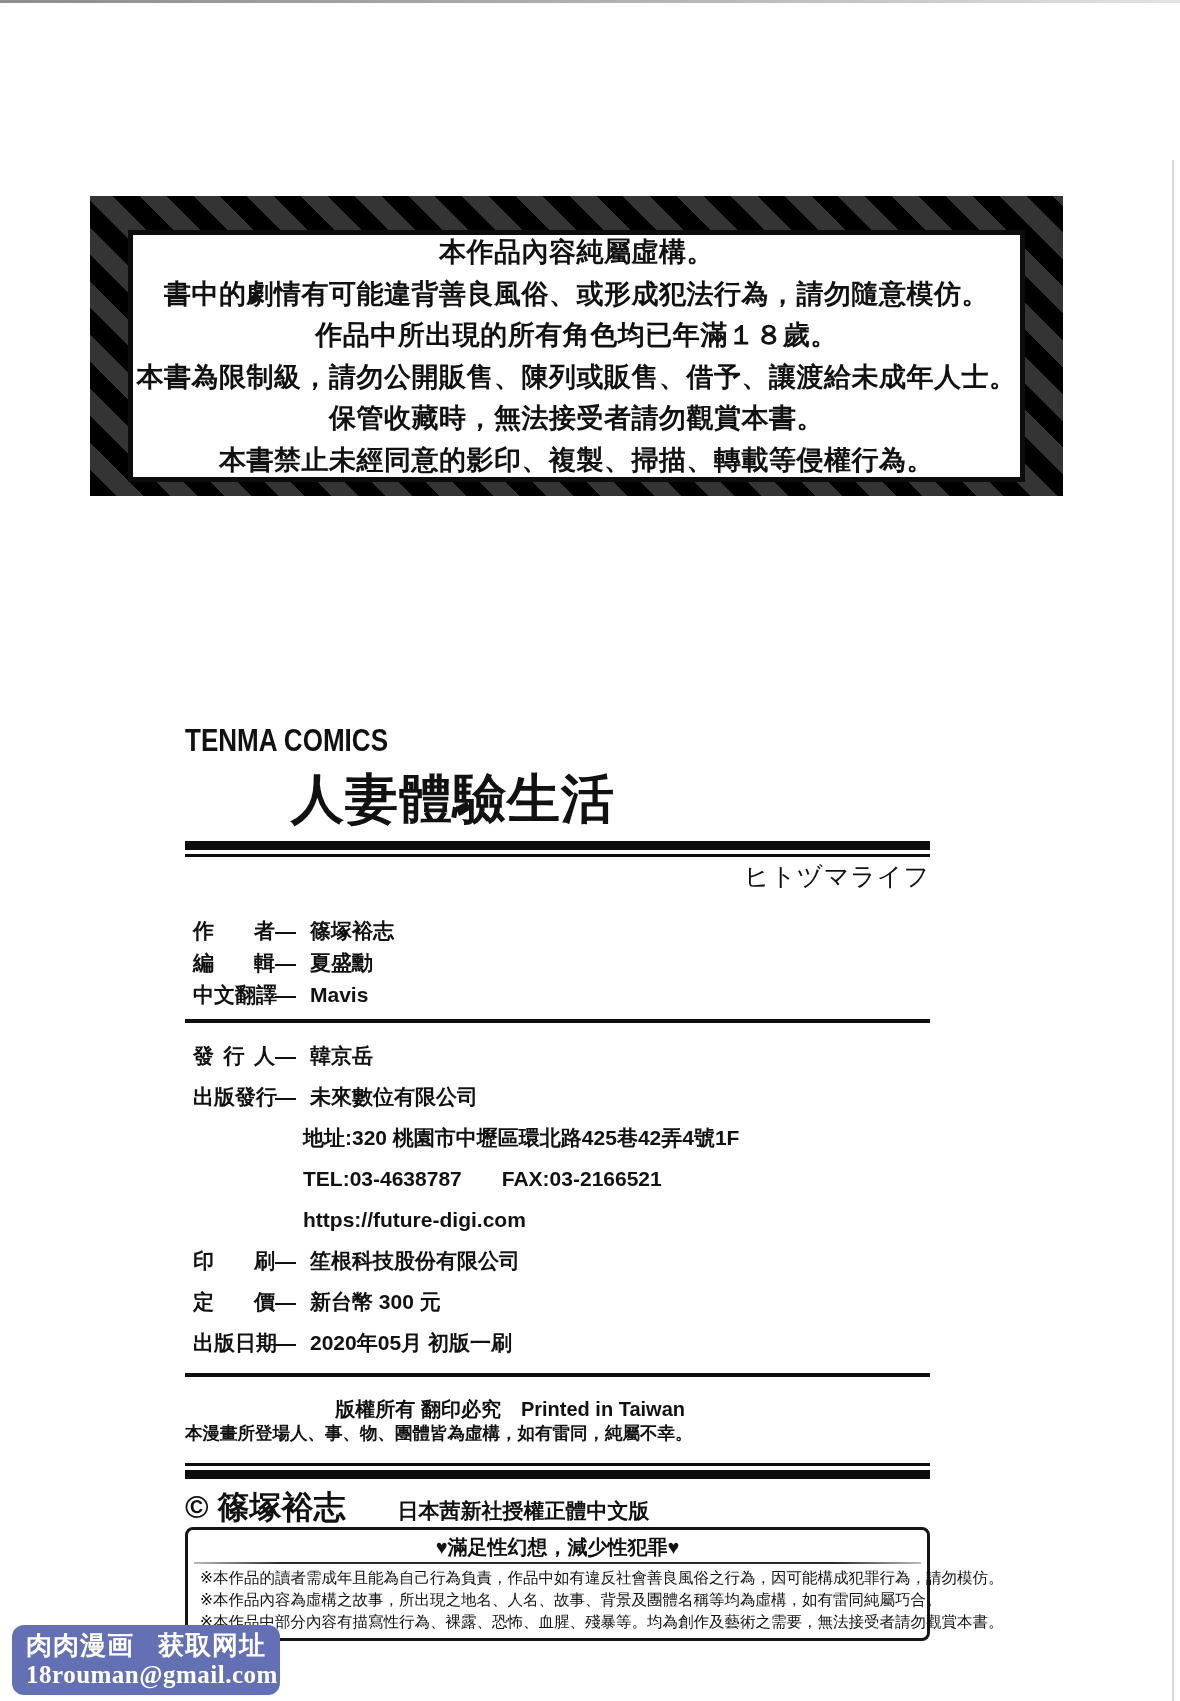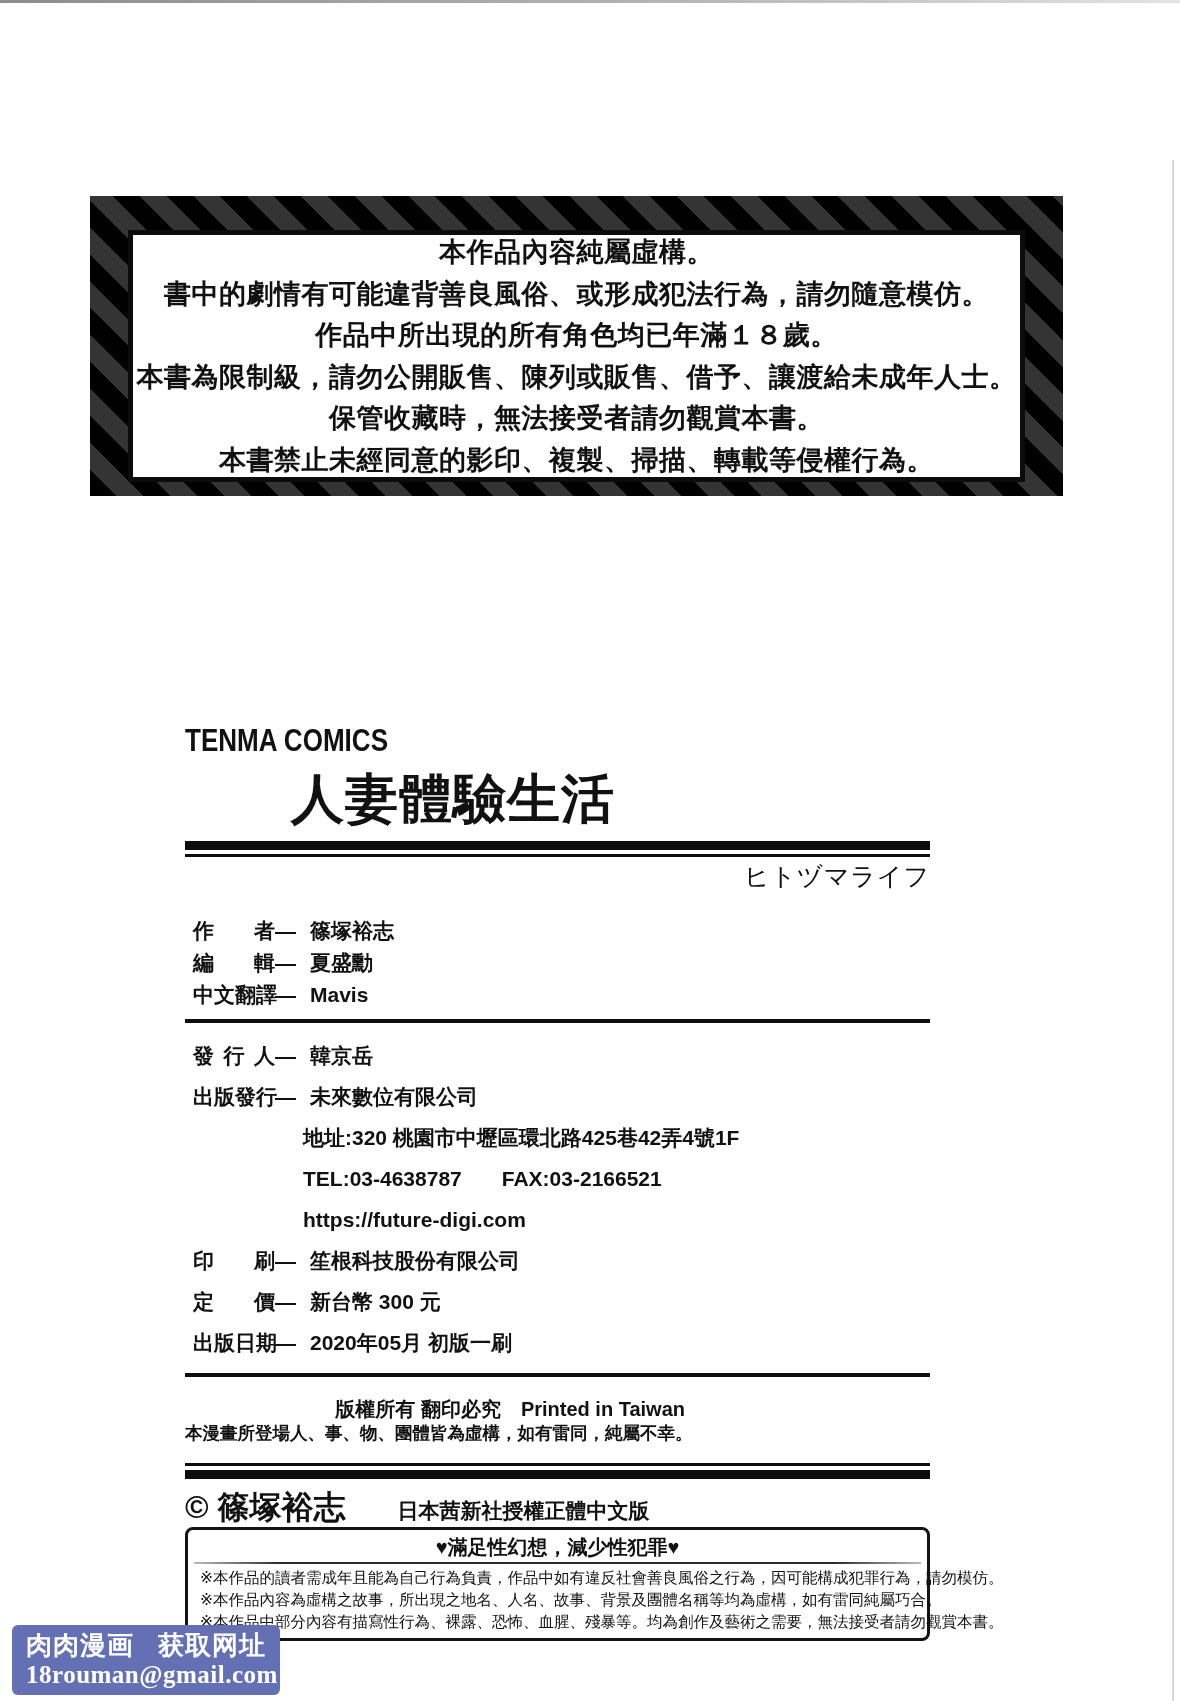--- a/index.html
+++ b/index.html
@@ -60,21 +60,21 @@
 
   .notice { border:3px solid #141414; border-radius:8px; background:#fff; }
   .notice-header { text-align:center; font-size:20px; font-weight:800; line-height:28px; padding-top:3px; }
   .notice-divider { height:2px; margin:1px 6px 0;
     background:linear-gradient(90deg,#bbb,#2a2a2a 12%,#2a2a2a 88%,#bbb); }
   .notice-notes { padding:3px 12px 5px; }
   .notice-note { font-size:15.5px; font-weight:500; line-height:22px; white-space:nowrap; }
 
   
   .watermark { position:absolute; left:12px; top:1625px; width:268px; height:70px;
-    border-radius:6px; color:#fff; padding:5px 14px 0; box-sizing:border-box; }
+    border-radius:12px; color:#fff; padding:5px 14px 0; box-sizing:border-box; }
   .wm-line1 { display:flex; justify-content:space-between; font-size:26px; font-weight:800;
     line-height:30px; letter-spacing:1px; }
   .wm-line2 { font-family:"Liberation Serif","DejaVu Serif",serif; font-size:25px; font-weight:700;
     line-height:30px; letter-spacing:.5px; }
 </style>
 </head>
 <body>
 
 <div class="page">
   <div class="top-edge"></div>

